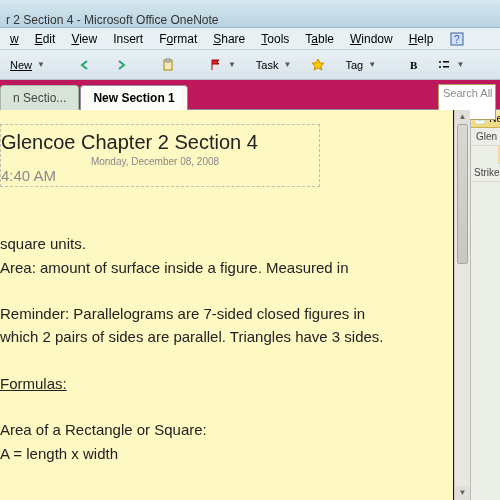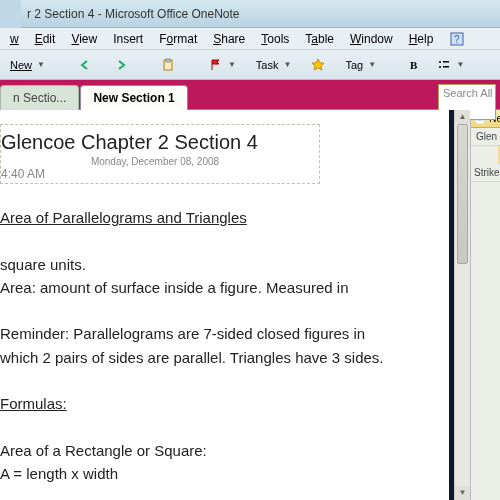--- a/index.html
+++ b/index.html
@@ -1,35 +1,35 @@
 <!DOCTYPE html>
 <html><head>
 <meta charset="utf-8">
 <style>
   * { margin: 0; padding: 0; box-sizing: border-box; font-family: "Segoe UI", Tahoma, sans-serif; }
   body { background: #bfd9e8; width: 500px; height: 500px; overflow: hidden; }
-  .titlebar { height: 28px; background: linear-gradient(#d6e8f0,#b8d2e0); display: flex; align-items: center; padding: 0 6px; font-size: 12px; color: #333; border-bottom: 1px solid #9fb8c8; margin-left: 21px; }
+  .titlebar { height: 28px; background: linear-gradient(#d6e8f0,#b8d2e0); display: flex; align-items: flex-end; padding: 0 6px; font-size: 12px; color: #333; border-bottom: 1px solid #9fb8c8; }
   .menubar { height: 22px; background: #e8f0f4; display: flex; align-items: center; padding: 0 4px; gap: 4px; font-size: 12px; border-bottom: 1px solid #c0d0d8; }
   .menubar span { padding: 2px 6px; cursor: default; }
   .menubar span u { text-decoration: underline; }
   .toolbar { height: 30px; background: linear-gradient(#e8f0f4,#d8e4ec); display: flex; align-items: center; padding: 0 4px; gap: 8px; font-size: 12px; border-bottom: 1px solid #b0c0c8; }
   .tbtn { padding: 3px 5px; border: 1px solid transparent; border-radius: 2px; display: flex; align-items: center; gap: 3px; font-size: 11px; }
   .tsep { width: 1px; height: 20px; background: #a8b8c0; margin: 0 3px; }
   .dd { font-size: 8px; color: #555; margin-left: 2px; }
   .icon-sq { width: 14px; height: 14px; display: inline-block; }
   .tabbar { height: 30px; background: #be185d; display: flex; align-items: flex-end; padding: 0 0 0 0; border-bottom: 1px solid #989; position: relative; }
   .tab { padding: 5px 12px 5px 12px; font-size: 12px; color: #444; border: 1px solid #aab8aa; border-bottom: none; border-radius: 4px 4px 0 0; background: #d8e4d8; margin-right: 1px; position: relative; top: 1px; }
   .tab.active { background: #fcfcf8; color: #000; font-weight: bold; border-color: #989; z-index: 2; }
   .searchbox { position: absolute; right: 4px; top: 4px; height: 36px; width: 58px; border: 1px solid #b0a060; background: #fff; font-size: 11px; padding: 2px 4px; color: #888; overflow: hidden; white-space: nowrap; }
   .workarea { display: flex; height: calc(500px - 28px - 22px - 30px - 30px); }
-  .page { flex: 1; background: #ffffff; padding: 14px 8px 0 0; overflow: hidden; position: relative; border-right: 5px solid #0f172a; }
+  .page { flex: 1; background: #fef9c3; padding: 14px 8px 0 0; overflow: hidden; position: relative; border-right: 1px solid #0f172a; }
   .page-title-box { border: 1px dashed #c0c0b0; padding: 6px 10px 2px 0; margin: 0 0 4px 0; display: inline-block; min-width: 320px; }
   .page-title { font-size: 20px; color: #222; }
   .page-date { font-size: 10px; color: #888; margin-top: 2px; text-align: center; }
-  .page-time { font-size: 12px; color: #888; }
+  .page-time { font-size: 15px; color: #888; }
   .note-body { margin-top: 18px; font-size: 15px; color: #222; line-height: 1.55; }
   .note-body .u { text-decoration: underline; }
   .note-body p { margin-bottom: 0; }
   .scrollbar { width: 16px; background: #e8e8e0; border-left: 1px solid #ccc; position: relative; }
   .scrollbar .thumb { position: absolute; left: 2px; right: 2px; top: 14px; height: 140px; background: linear-gradient(#d8d8d0,#c8c8c0); border: 1px solid #a8a8a0; border-radius: 2px; }
   .scrollbar .arr { position: absolute; left: 0; right: 0; height: 14px; background: #e0e0d8; text-align: center; font-size: 8px; line-height: 14px; color: #666; }
   .scrollbar .arr.up { top: 0; }
   .scrollbar .arr.dn { bottom: 0; }
   .sidepanel { width: 30px; background: #eceee8; border-left: 1px solid #bbb; font-size: 10px; overflow: hidden; text-align: right; }
   .sidepanel .sp-head { background: linear-gradient(#f8ecb8,#f0d87c); padding: 3px 3px; font-size: 10px; border-bottom: 1px solid #c8b060; white-space: nowrap; overflow: hidden; }
@@ -146,21 +146,20 @@
 </div>
 
 <div class="workarea">
   <div class="page">
     <div class="page-title-box">
       <div class="page-title">Glencoe Chapter 2 Section 4</div>
       <div class="page-date">Monday, December 08, 2008</div>
       <div class="page-time">4:40 AM</div>
     </div>
     <div class="note-body">
-      <p class="u">Area of Parallelograms and Triangles</p>
       <p>&nbsp;</p>
       <p>square units.</p>
       <p>Area: amount of surface inside a figure. Measured in</p>
       <p>&nbsp;</p>
       <p>Reminder: Parallelograms are 7-sided closed figures in</p>
       <p>which 2 pairs of sides are parallel. Triangles have 3 sides.</p>
       <p>&nbsp;</p>
       <p class="u">Formulas:</p>
       <p>&nbsp;</p>
       <p>Area of a Rectangle or Square:</p>

